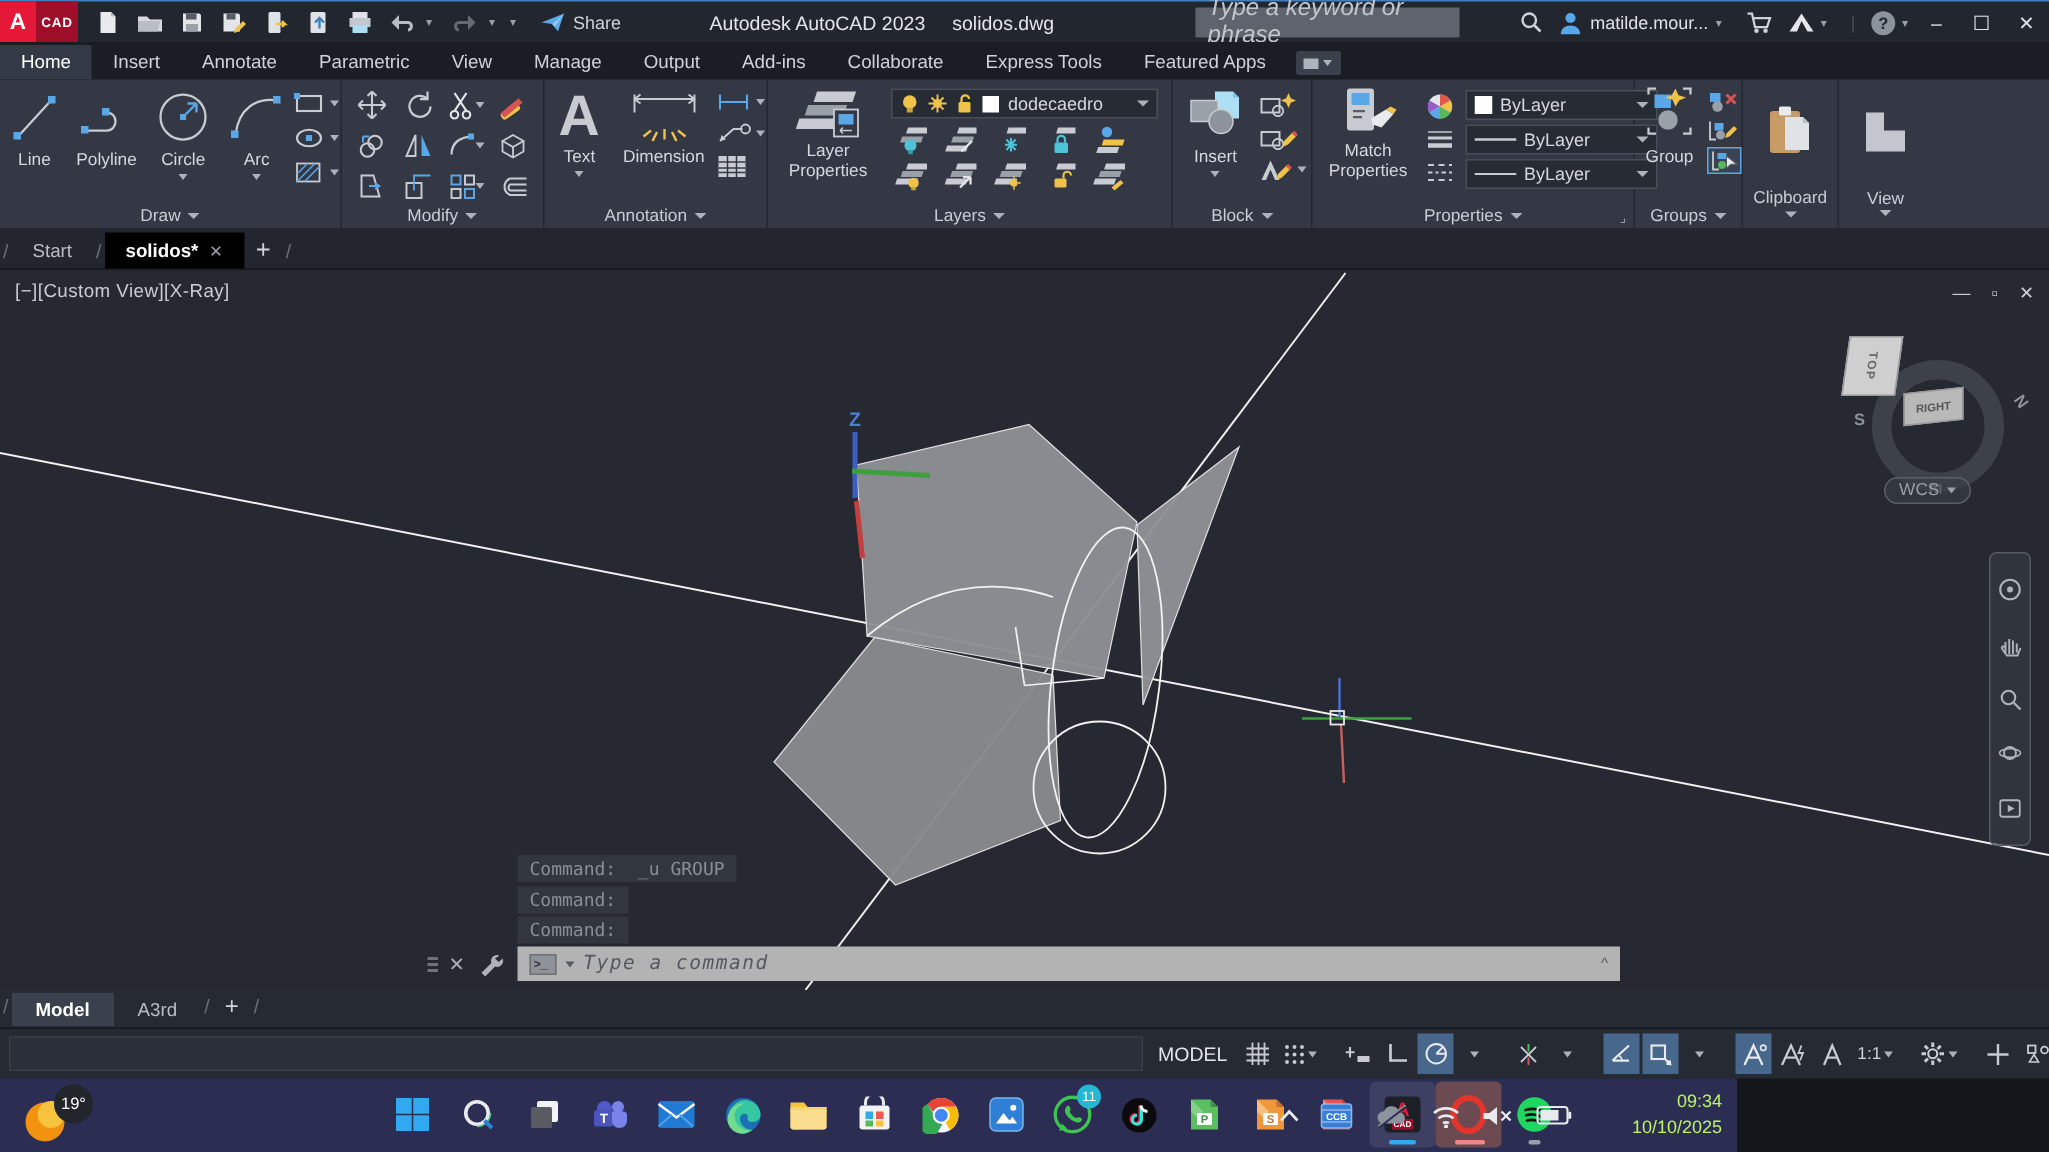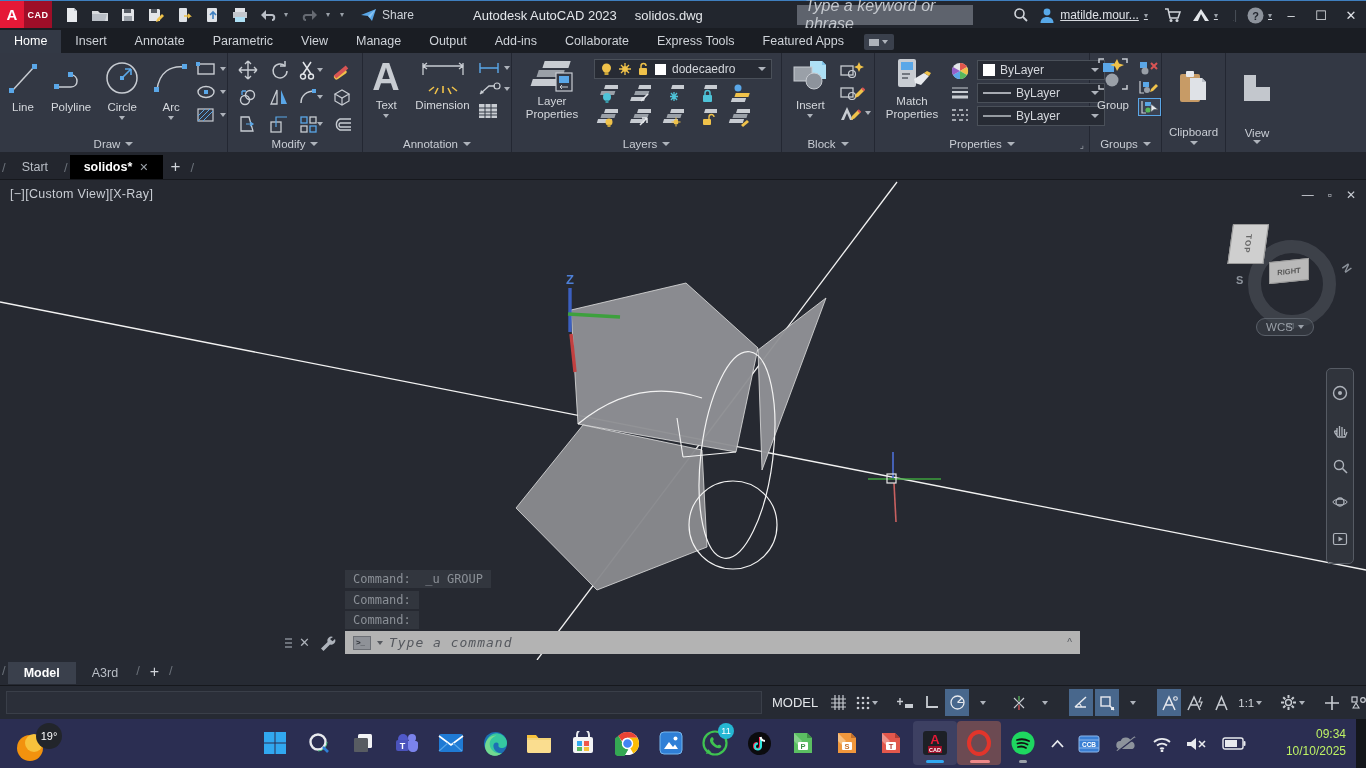--- a/index.html
+++ b/index.html
@@ -17,21 +17,21 @@
   .acad-logo .cad { background:#9e0e28; color:#fff; font-weight:bold; font-size:9px; width:28px;
     height:28px; display:flex; align-items:center; justify-content:center; letter-spacing:.5px; }
   .qat { display:flex; align-items:center; gap:4px; margin-left:8px; }
   .qat-btn { width:24px; height:22px; display:flex; align-items:center; justify-content:center; }
   .qat-dd { color:#9aa0a8; font-size:8px; width:10px; }
   .share { display:flex; align-items:center; gap:5px; color:#cfd3d9; margin-left:6px; font-size:12px; }
   .tb-title { position:absolute; left:473px; top:0; height:28px; display:flex; align-items:center;
     gap:18px; color:#e3e6ea; font-size:13px; }
   .tb-search { position:absolute; left:797px; top:4px; width:176px; height:20px; background:#5e636d;
     color:#c3c7cd; font-style:italic; display:flex; align-items:center; padding-left:8px; font-size:16px; }
-  .tb-right { position:absolute; right:88px; top:0; height:28px; display:flex; align-items:center; gap:10px;text-decoration:underline; }
+  .tb-right { position:absolute; right:88px; top:0; height:28px; display:flex; align-items:center; gap:10px; }
   .tb-user { color:#dfe2e7; display:flex; align-items:center; gap:5px; }
   .winbtns { position:absolute; right:0; top:0; height:28px; display:flex; }
   .winbtn { width:30px; height:28px; display:flex; align-items:center; justify-content:center;
     color:#dfe2e7; font-size:13px; }
 
   
   #ribtabs { left:0; top:28px; width:1366px; height:25px; background:#1a1d23; display:flex; align-items:flex-end; }
   .ribtab { padding:4px 14px 5px; color:#cfd3d9; font-size:12.5px; white-space:nowrap; }
   .ribtab.active { background:#333945; color:#fff; }
   .ribtab-more { margin-left:6px; width:30px; height:16px; background:#3a404c; border-radius:2px;
@@ -114,21 +114,21 @@
     border:1px solid #3a3f49; }
   #stitems { position:absolute; left:766px; top:3px; display:flex; align-items:center; gap:2px; }
   .stitem { height:27px; min-width:24px; display:flex; align-items:center; justify-content:center;
     gap:2px; color:#d0d4da; padding:0 3px; }
   .stitem.active { background:#48678c; }
   .stlabel { font-size:13px; color:#e3e6ea; padding:0 6px; }
   .sdd { width:0; height:0; border-left:3.5px solid transparent; border-right:3.5px solid transparent;
     border-top:4px solid #aeb3bb; }
 
   
-  #taskbar { left:0; top:719px; width:1356px; height:49px; background:#2b2e52; display:flex; align-items:center; }
+  #taskbar { left:0; top:719px; width:1158px; height:49px; background:#2b2e52; display:flex; align-items:center; }
   #weather { position:absolute; left:14px; top:6px; width:48px; height:38px; }
   .wbadge { position:absolute; left:22px; top:-2px; background:#22252b; color:#fff; font-size:11px;
     border-radius:50%; width:26px; height:26px; display:flex; align-items:center; justify-content:center; }
   #tb-icons { position:absolute; left:253px; top:2px; display:flex; align-items:center; }
   .titem { width:44px; height:44px; display:flex; align-items:center; justify-content:center;
     position:relative; border-radius:4px; }
   .titem.activeapp { background:#3d4062; }
   .titem.operaapp { background:#6c4a52; }
   .runbar { position:absolute; bottom:2px; left:13px; width:18px; height:3px; border-radius:2px; }
   .badge { position:absolute; top:2px; right:3px; background:#25b7d3; color:#fff; border-radius:50%;

